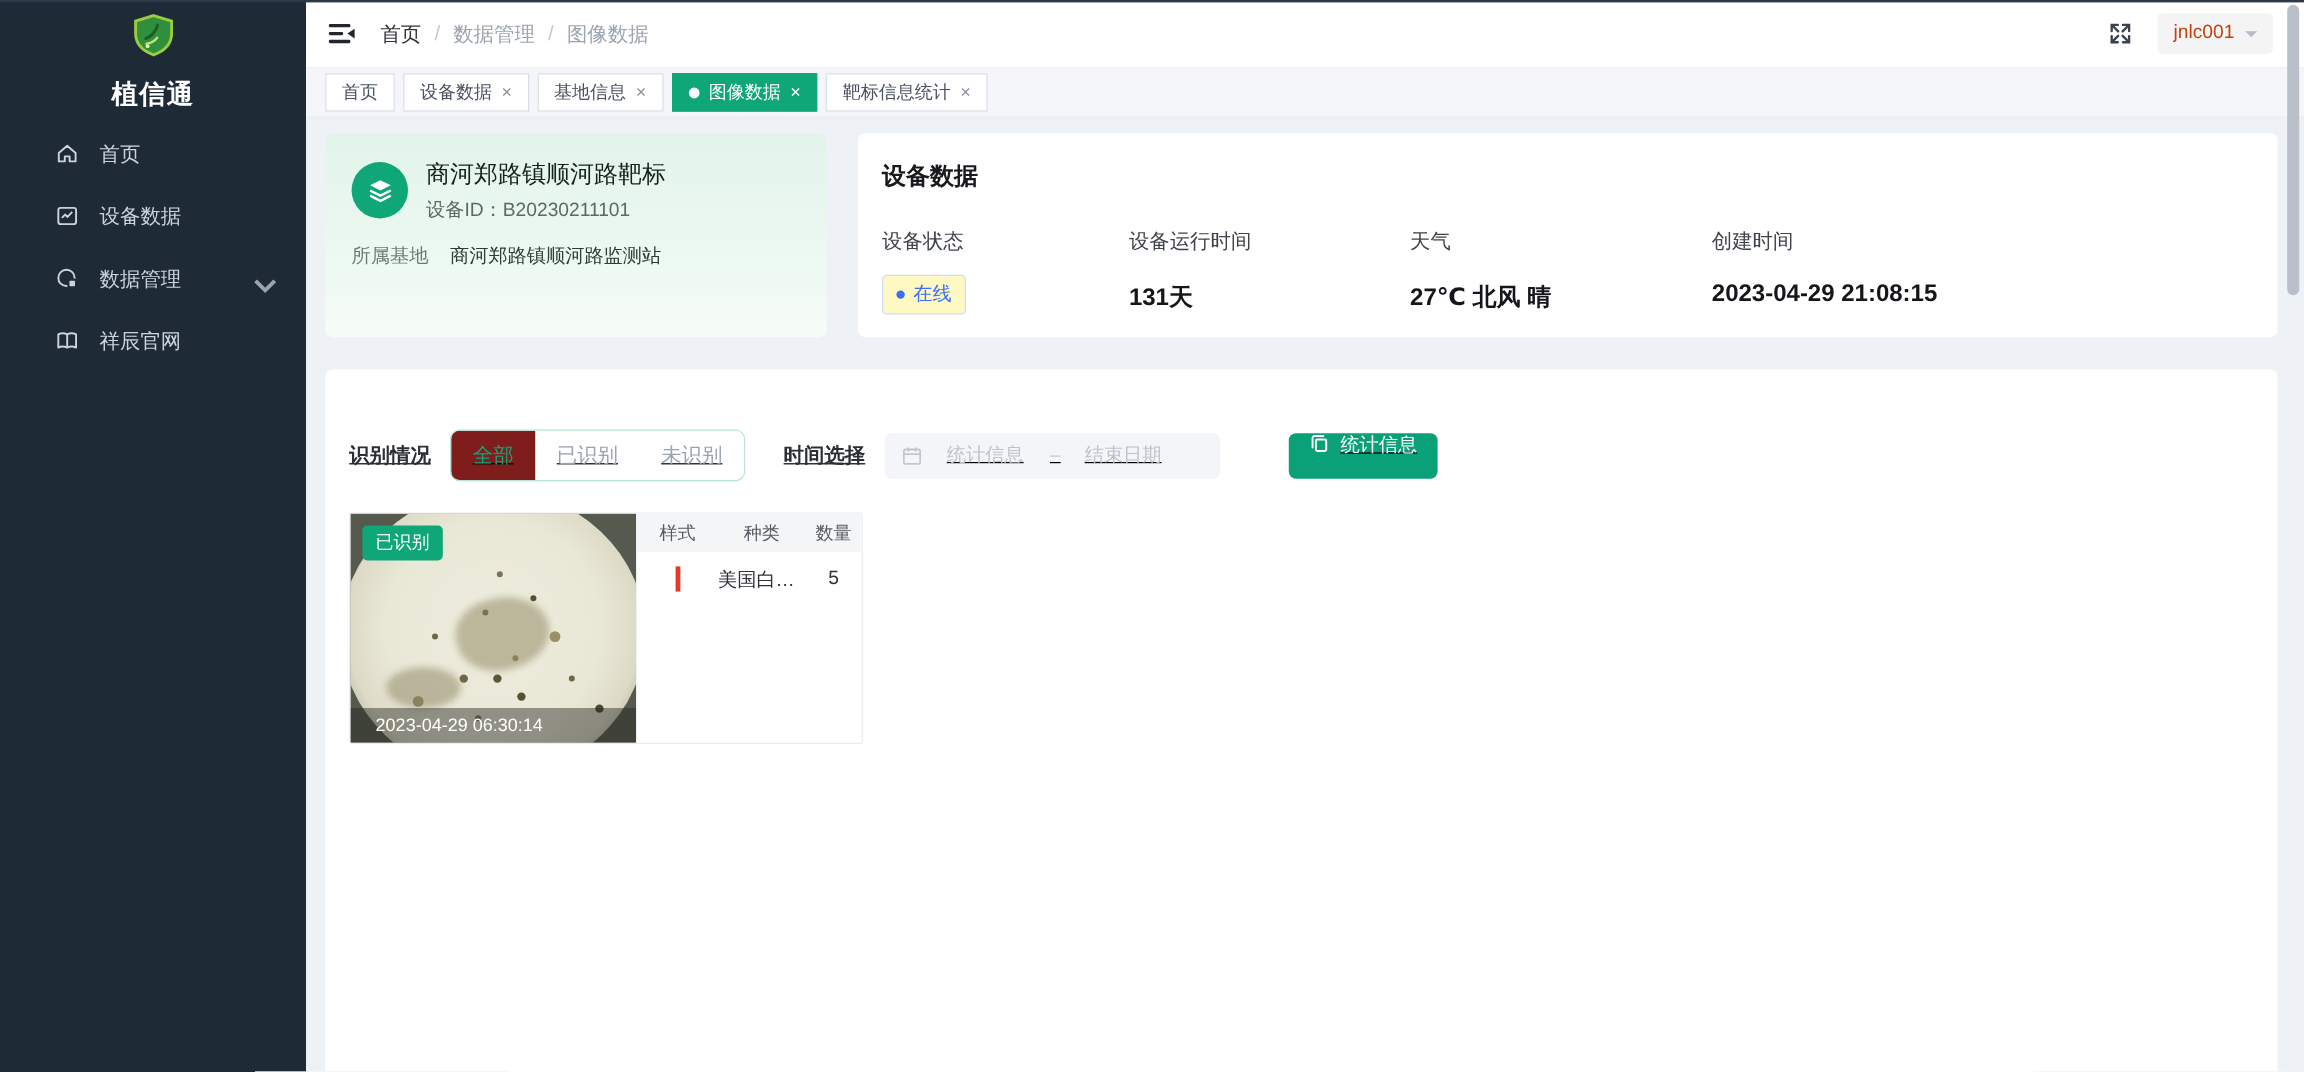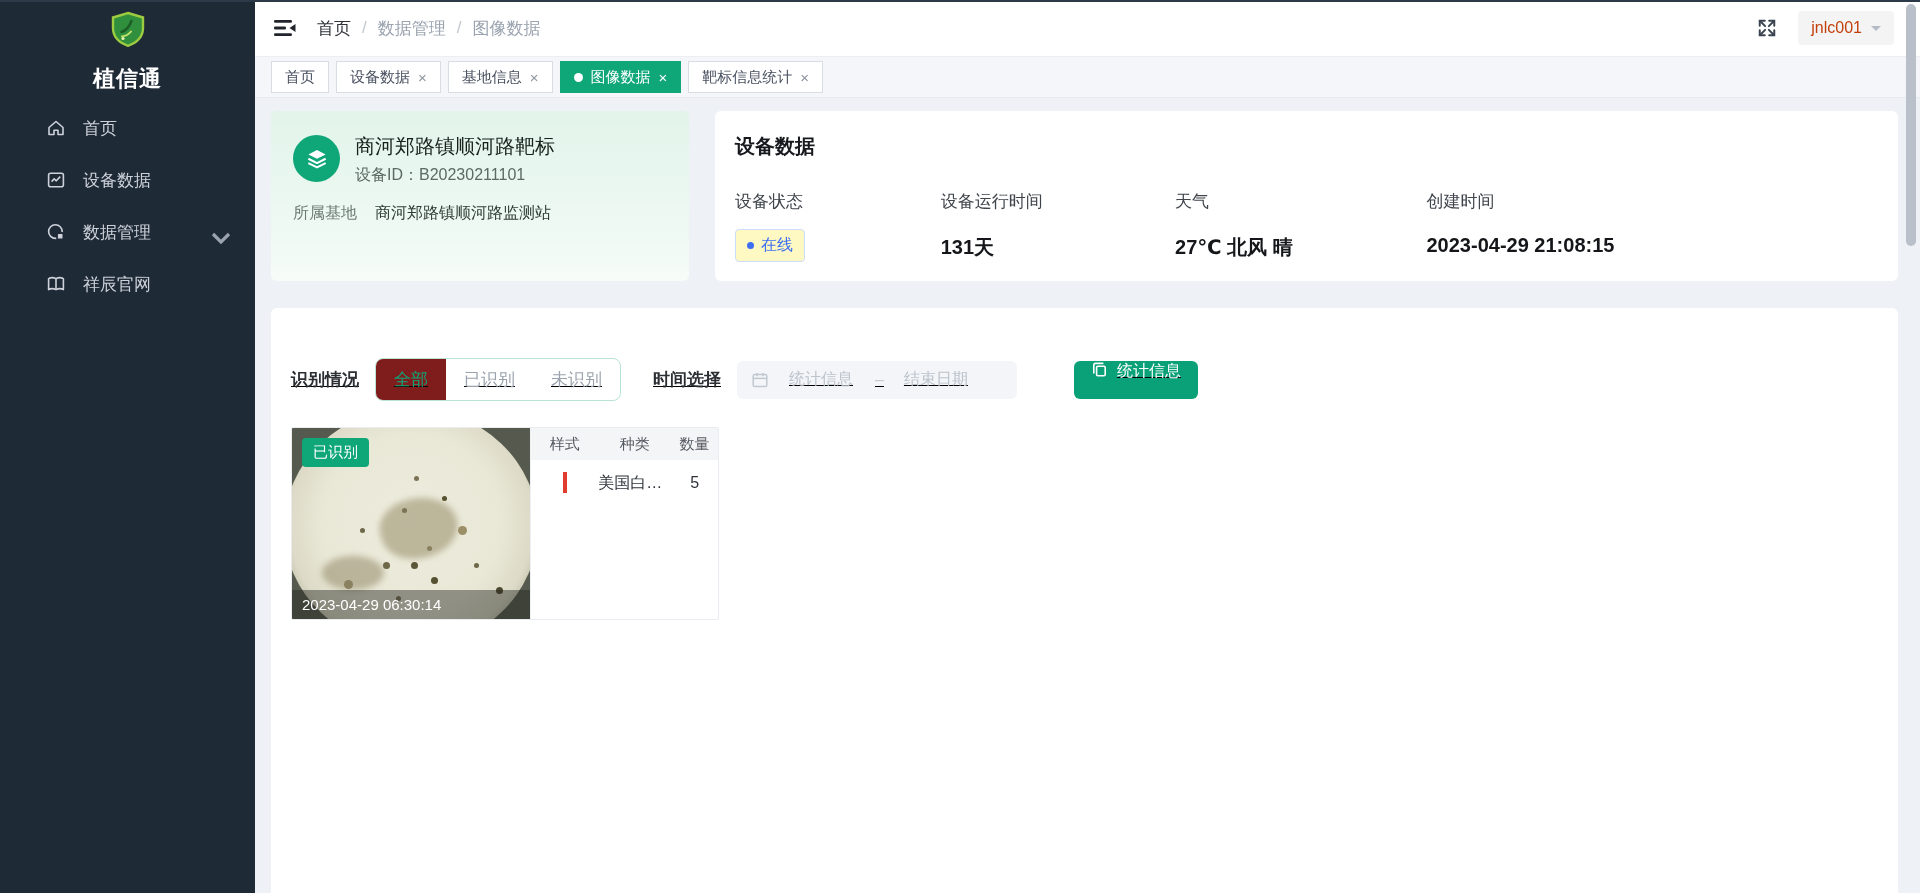--- a/index.html
+++ b/index.html
@@ -84,21 +84,21 @@
   .photo { position:relative; width:238px; flex-shrink:0; background:#565a4e; overflow:hidden; cursor:pointer; }
   .plate { position:absolute; left:-8px; top:-20px; width:254px; height:240px; border-radius:50%;
            background:radial-gradient(circle at 50% 48%, #eeecdd 0%, #e9e7d6 50%, #dddbc7 68%, #b9b8a2 78%, #8a8d7a 88%, #6a6e5f 100%); }
   .blob1 { position:absolute; left:88px; top:70px; width:78px; height:60px; background:rgba(148,140,102,.55); border-radius:45% 55% 50% 50%; filter:blur(3px); transform:rotate(-14deg); }
   .blob2 { position:absolute; left:30px; top:128px; width:62px; height:34px; background:rgba(138,130,94,.5); border-radius:50%; filter:blur(3px); }
   .speck { position:absolute; top:80px; left:110px; width:5px; height:5px; border-radius:50%; background:#7b7355;
            box-shadow:25px 38px 0 0 #8a8160,-18px 55px 0 1px #6e6748,40px -12px 0 0 #55502f,12px -32px 0 0 #7b7355,
                       58px 20px 0 2px #9a8f66,-42px 20px 0 0 #6e6748,30px 70px 0 1px #55502f,-6px 88px 0 0 #7b7355,
                       72px 55px 0 0 #6e6748,-56px 74px 0 2px #8a8160,95px 80px 0 1px #4d4930,10px 55px 0 1px #5c5638; }
   .badge { position:absolute; top:10px; left:10px; background:#0fa678; color:#ffffff; font-size:15px; padding:5px 11px; border-radius:4px; }
-  .photo-ts { position:absolute; bottom:0; left:0; right:0; background:rgba(35,38,34,.45); color:#ffffff; font-size:15px; padding:6px 10px; }
+  .photo-ts { position:absolute; bottom:0; left:0; right:0; background:rgba(35,38,34,.45); color:#ffffff; font-size:15px; padding:6px 21px; }
   .det-table { flex:1; display:flex; flex-direction:column; border-left:1px solid #eef0f3; }
   .dt-head { display:flex; align-items:center; background:#f4f5f7; height:32px; font-size:15px; color:#565b63; font-weight:500; flex-shrink:0; }
   .dt-row { display:flex; align-items:center; height:46px; font-size:16px; color:#2e3238; }
   .dt-c0 { width:36%; text-align:center; } .dt-c1 { width:39%; text-align:center; } .dt-c2 { width:25%; text-align:center; }
   .swatch { width:30px; height:21px; border:2px solid #e23c2f; background:#ffffff; margin:0 auto; }
   .dt-species { overflow:hidden; text-overflow:ellipsis; white-space:nowrap; }
 
   .scroll-thumb { position:absolute; right:4px; top:4px; width:10px; height:242px; background:#bac0c9; border-radius:5px; z-index:95; cursor:pointer; }
 </style>
 </head>

